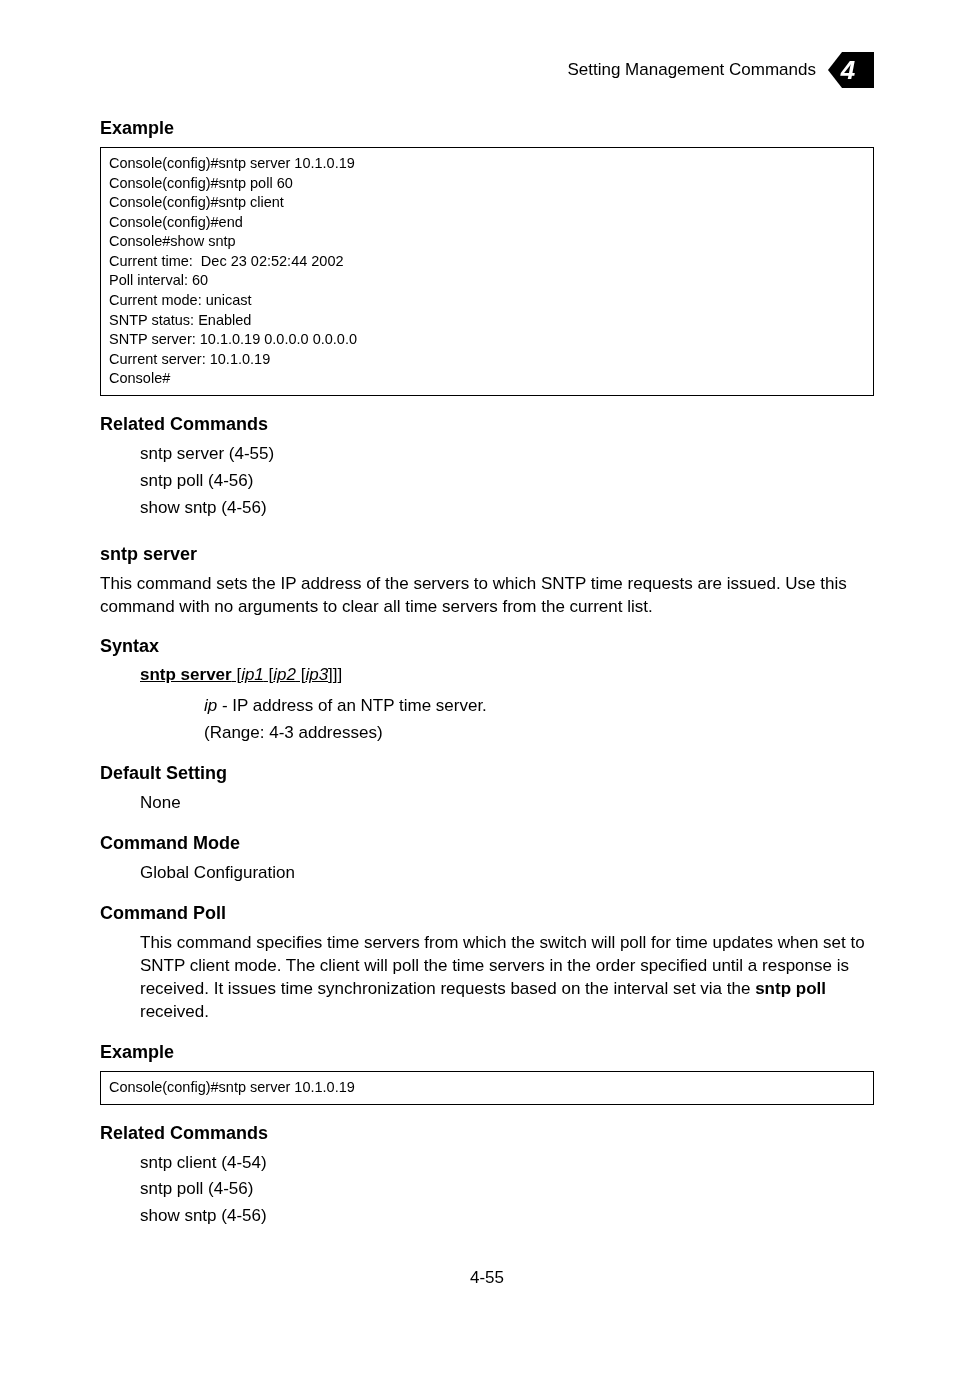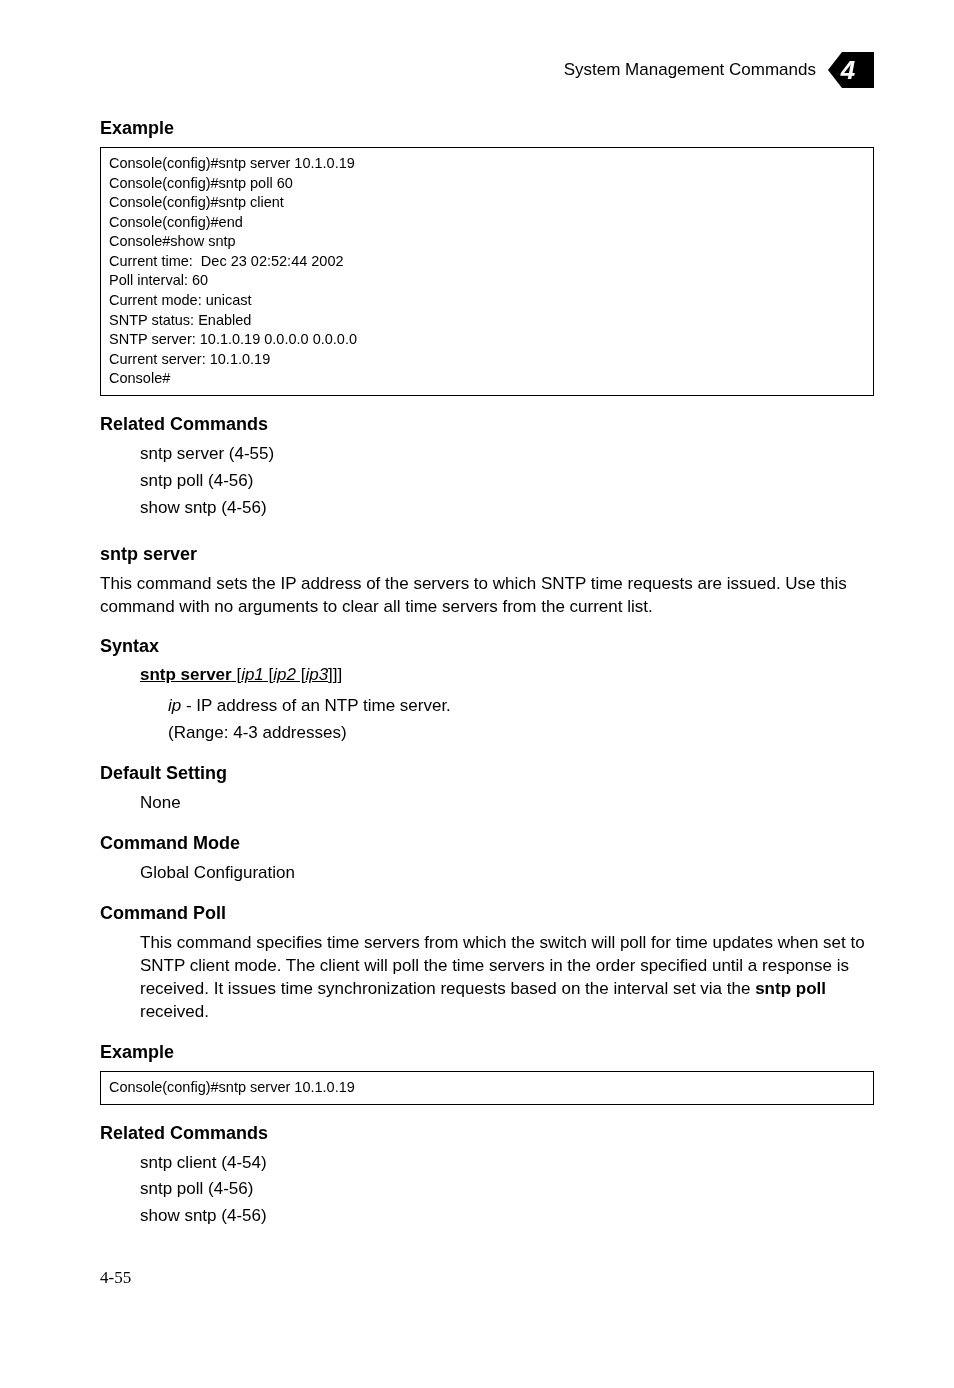--- a/index.html
+++ b/index.html
@@ -59,47 +59,46 @@
     font-family: Liberation Sans, sans-serif;
     font-size: 14.5px;
     line-height: 1.35;
     white-space: pre;
     overflow: hidden;
   }
   .indent {
     margin-left: 40px;
   }
   .indent2 {
-    margin-left: 68px;
+    margin-left: 104px;
   }
   .para {
     font-size: 17px;
     line-height: 1.35;
     margin: 4px 0;
   }
   .syntax-line {
     font-size: 17px;
     text-decoration: underline;
   }
   .bold { font-weight: bold; }
   .italic { font-style: italic; }
   .pagenum {
-    text-align: left;
+    text-align: center;
     font-size: 17px;
     margin-top: 40px;
-    font-family: Liberation Serif, serif;
   }
 </style>
 </head>
 <body>
 
 <div class="page">
 
   <div class="header">
-    <span class="header-text">System Management Commands</span>
+    <span class="header-text">Setting Management Commands</span>
     <span class="chapter-badge">
       <svg width="46" height="40" viewBox="0 0 46 40">
         <polygon points="0,20 14,2 46,2 46,38 14,38" fill="#000"></polygon>
       </svg>
       <span class="chapter-num">4</span>
     </span>
   </div>
 
   <div class="h-example">Example</div>
   <div class="codebox">Console(config)#sntp server 10.1.0.19

